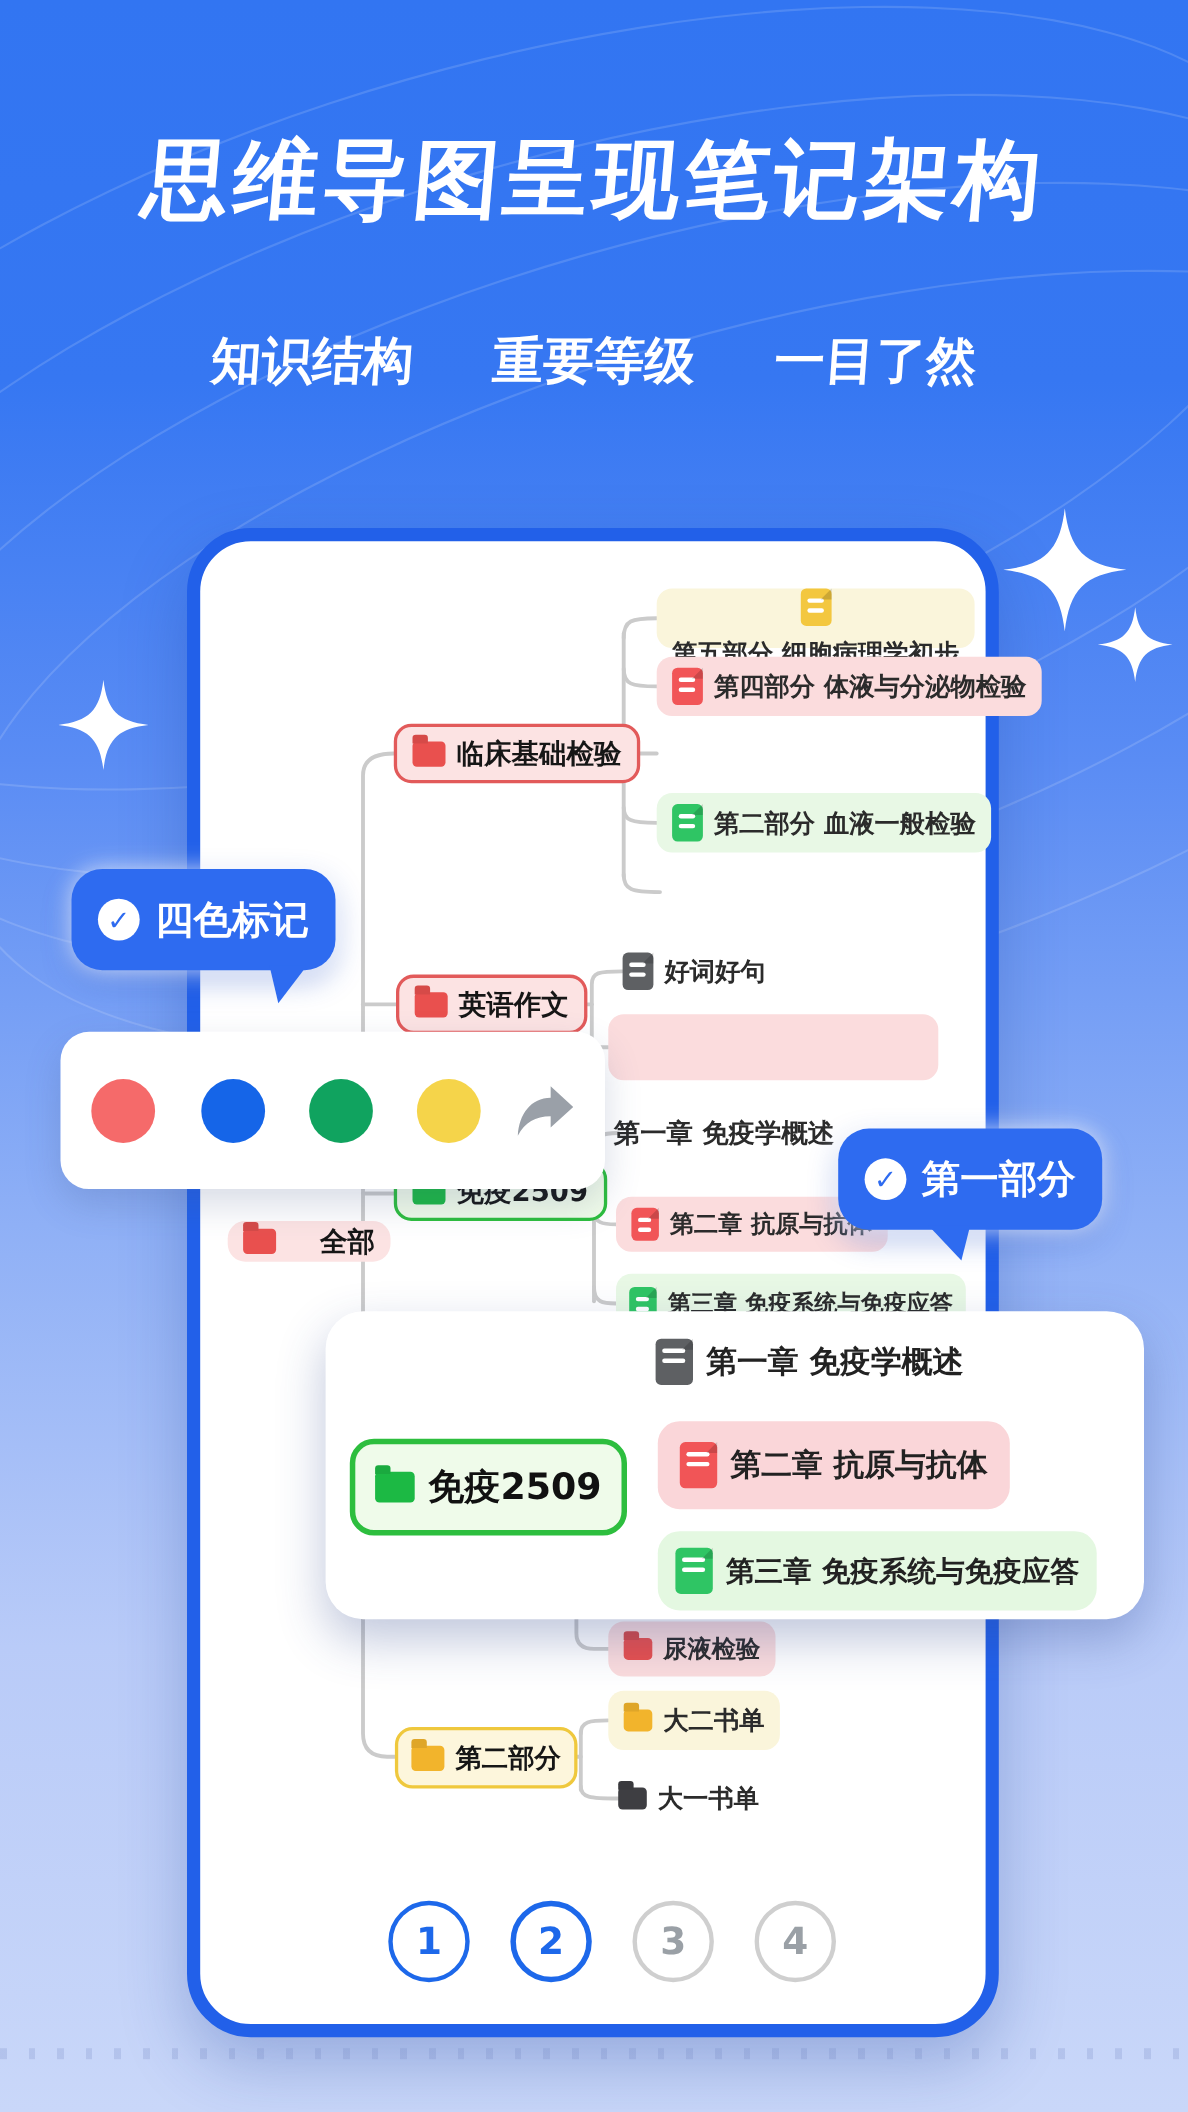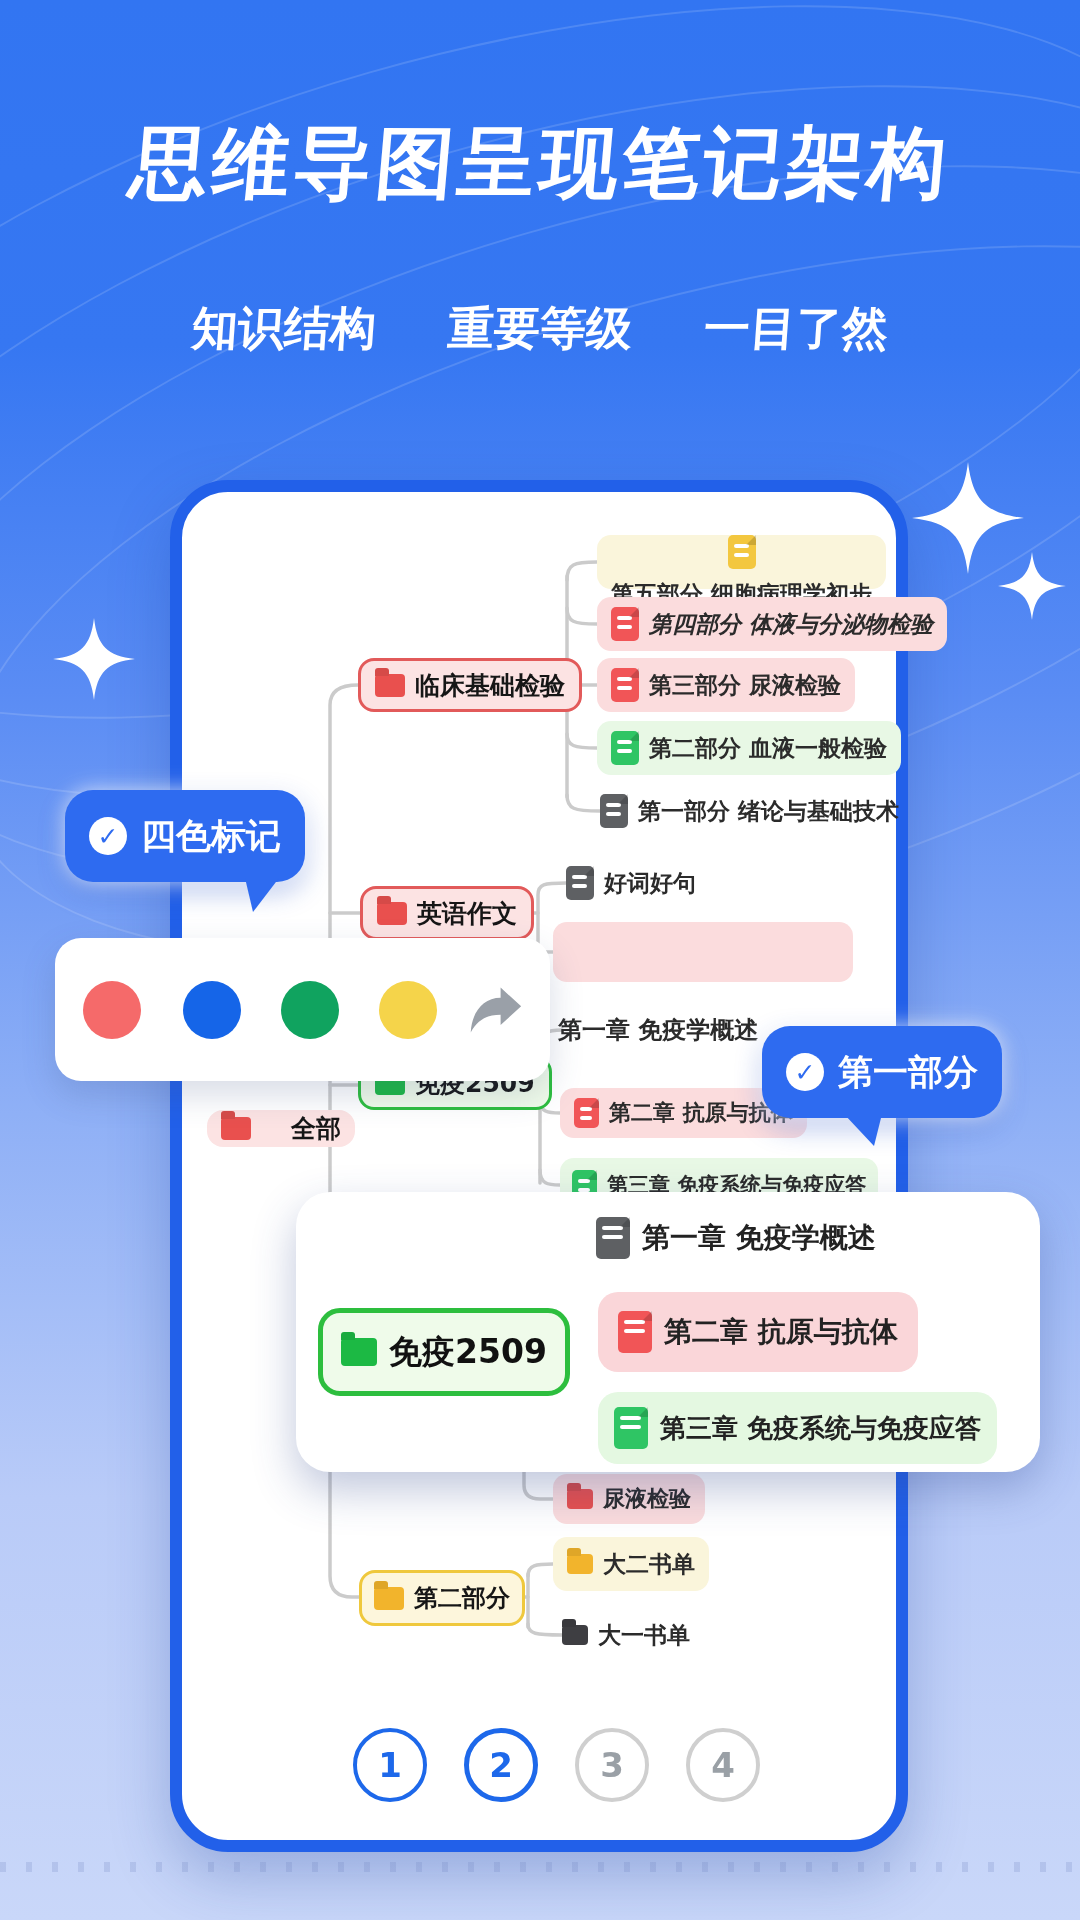--- a/index.html
+++ b/index.html
@@ -148,35 +148,27 @@
   </svg>
 
   <div class="node branch b-red" style="left:358px;top:658px;">
     <span class="folder f-red"></span>
     <span>临床基础检验</span>
   </div>
   <div class="node leaf l-yellow" style="left:597px;top:535px;flex-direction:column;">
     <span class="doc d-yellow"></span>
     <span>第五部分 细胞病理学初步</span>
   </div>
-  <div class="node leaf l-pink" style="left:597px;top:597px;font-style:italic;">
+  <div class="node leaf l-pink" style="left:597px;top:597px;">
     <span class="doc d-red"></span>
     <span>第四部分 体液与分泌物检验</span>
-  </div>
-  <div class="node leaf l-pink" style="left:597px;top:658px;">
-    <span class="doc d-red"></span>
-    <span>第三部分 尿液检验</span>
   </div>
   <div class="node leaf l-green" style="left:597px;top:721px;">
     <span class="doc d-green"></span>
     <span>第二部分 血液一般检验</span>
-  </div>
-  <div class="node leaf l-plain" style="left:600px;top:784px;">
-    <span class="doc d-gray"></span>
-    <span>第一部分 绪论与基础技术</span>
   </div>
 
   <div class="node branch b-red" style="left:360px;top:886px;">
     <span class="folder f-red"></span>
     <span>英语作文</span>
   </div>
   <div class="node leaf l-plain" style="left:566px;top:856px;">
     <span class="doc d-gray"></span>
     <span>好词好句</span>
   </div>

